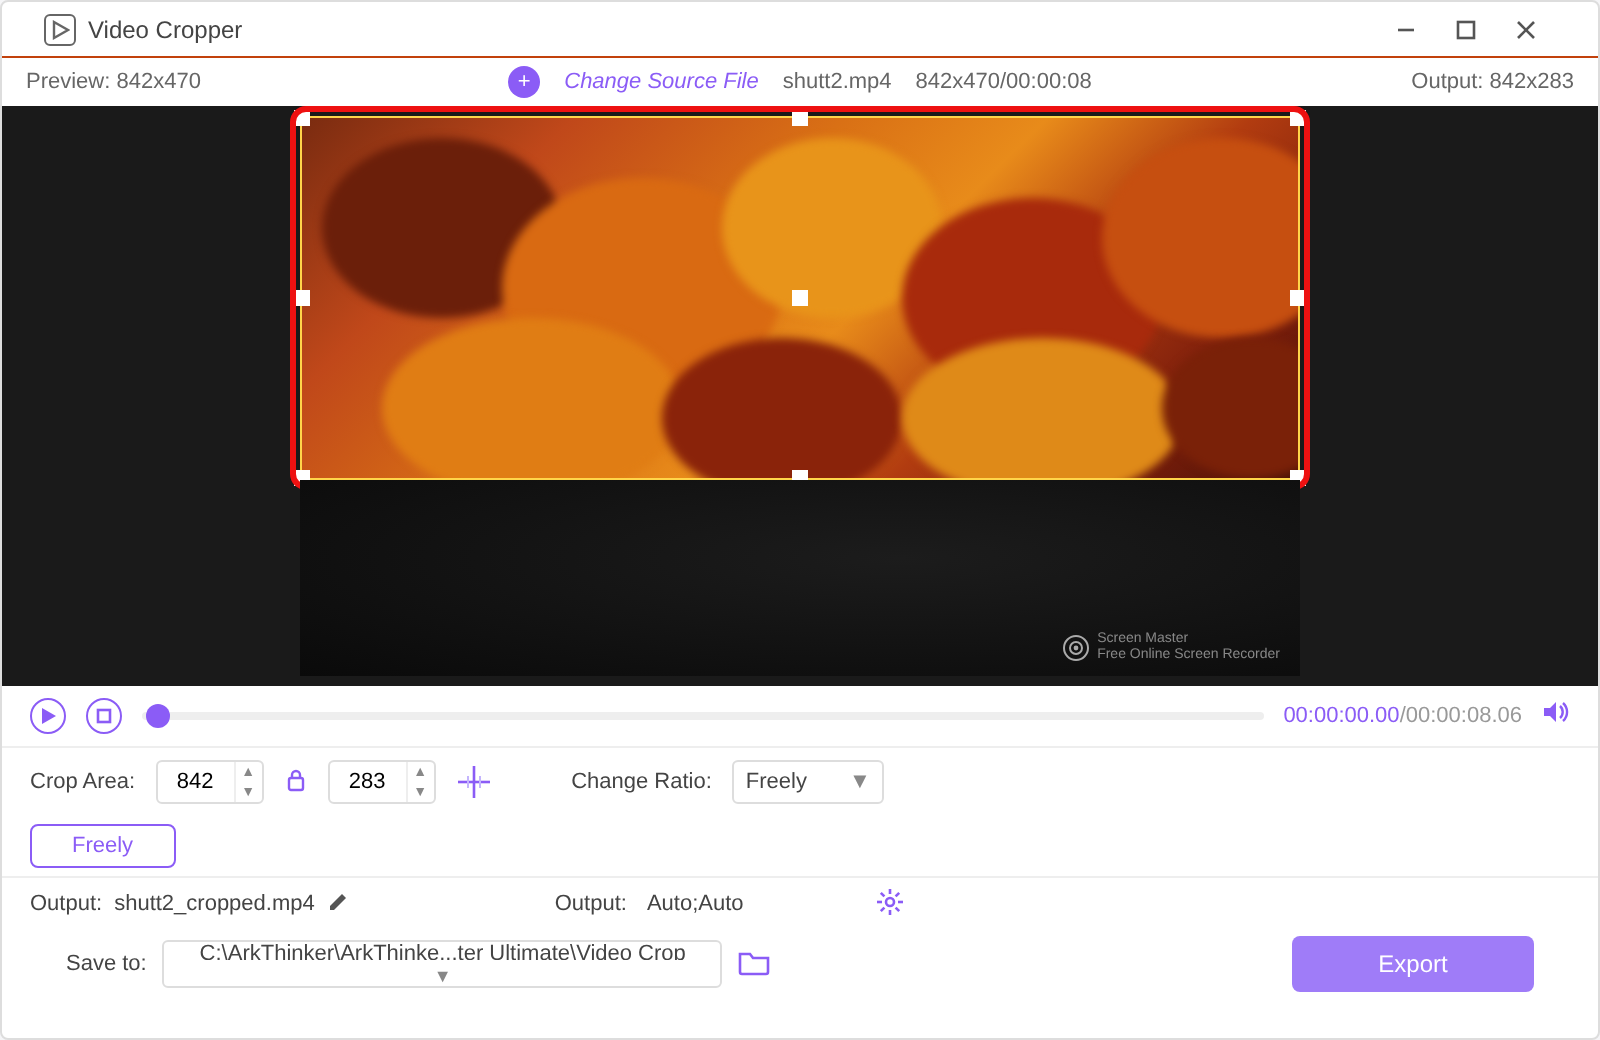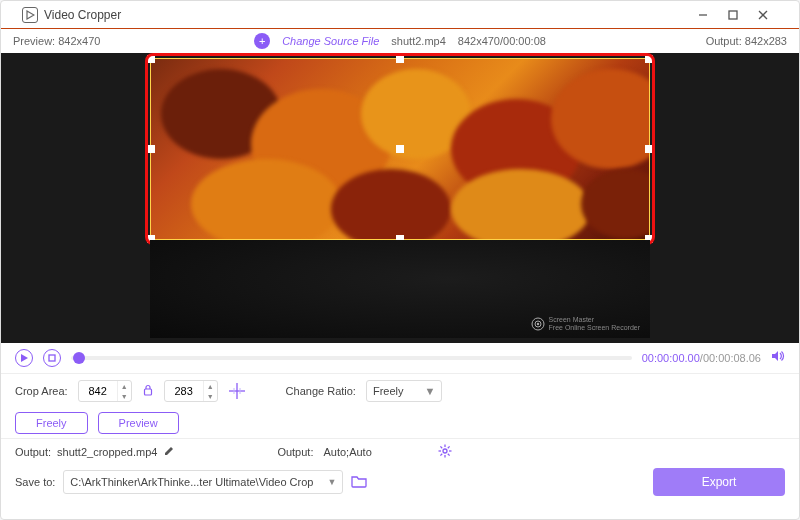--- a/index.html
+++ b/index.html
@@ -44,24 +44,24 @@
   .spin .arrows div{ height:10px; display:flex; align-items:center; justify-content:center; color:#888; font-size:7px;}
   .lock{ color:#8b5cf6; }
   .cross-icn{ width:18px; height:18px; }
   .select-box{ height:22px; border:1px solid #ddd; border-radius:3px; display:flex; align-items:center; padding:0 6px; gap:21px; font-size:11px;}
   .select-box .chev{ color:#888; }
   .btns-row{ height:30px; display:flex; align-items:center; padding:0 14px; gap:10px;}
   .pillbtn{ height:22px; padding:0 20px; border:1px solid #8b5cf6; border-radius:4px; color:#8b5cf6; font-size:11px; display:flex; align-items:center; background:#fff;}
   .out-row{ height:26px; display:flex; align-items:center; padding:0 14px; gap:6px; font-size:11px; color:#444;}
   .pencil{ color:#555; }
   .gear{ color:#8b5cf6; }
-  .save-row{ height:34px; display:flex; align-items:center; padding:0 14px; gap:8px; font-size:11px; color:#444;}
-  .pathbox{ height:24px; border:1px solid #ddd; border-radius:3px; display:flex; align-items:center; padding:0 6px; gap:3px; width:280px; justify-content:space-between;}
+  .save-row{ height:34px; display:flex; align-items:center; padding:0 32px; gap:8px; font-size:11px; color:#444;}
+  .pathbox{ height:24px; border:1px solid #ddd; border-radius:3px; display:flex; align-items:center; padding:0 6px; gap:3px; width:280px; justify-content:space-between;flex-direction:column;}
   .folder{ color:#8b5cf6; }
-  .export-btn{ margin-left:auto; height:28px; width:132px; background:#9f7cf8; color:#fff; border:none; border-radius:4px; font-size:12px;}
+  .export-btn{ margin-left:auto; height:28px; width:121px; background:#9f7cf8; color:#fff; border:none; border-radius:4px; font-size:12px;}
   .sep{ height:1px; background:#eee; margin:0 0;}
 </style>
 </head>
 <body>
 
 <div class="window">
 
   <div class="titlebar">
     <span class="logo">
       <svg viewBox="0 0 10 10">
@@ -198,21 +198,20 @@
     <span style="width:20px;"></span>
     <span>Change Ratio:</span>
     <div class="select-box">
       <span>Freely</span>
       <span class="chev">▼</span>
     </div>
   </div>
 
   <div class="btns-row">
     <button class="pillbtn">Freely</button>
-    <button class="pillbtn">Preview</button>
   </div>
   <div class="sep"></div>
 
   <div class="out-row">
     <span>Output:</span>
     <span>shutt2_cropped.mp4</span>
     <span class="pencil">
       <svg width="12" height="12" viewBox="0 0 12 12">
           <path d="M2 10 L2 8 L8 2 L10 4 L4 10 Z" fill="#555"></path>
         </svg>

